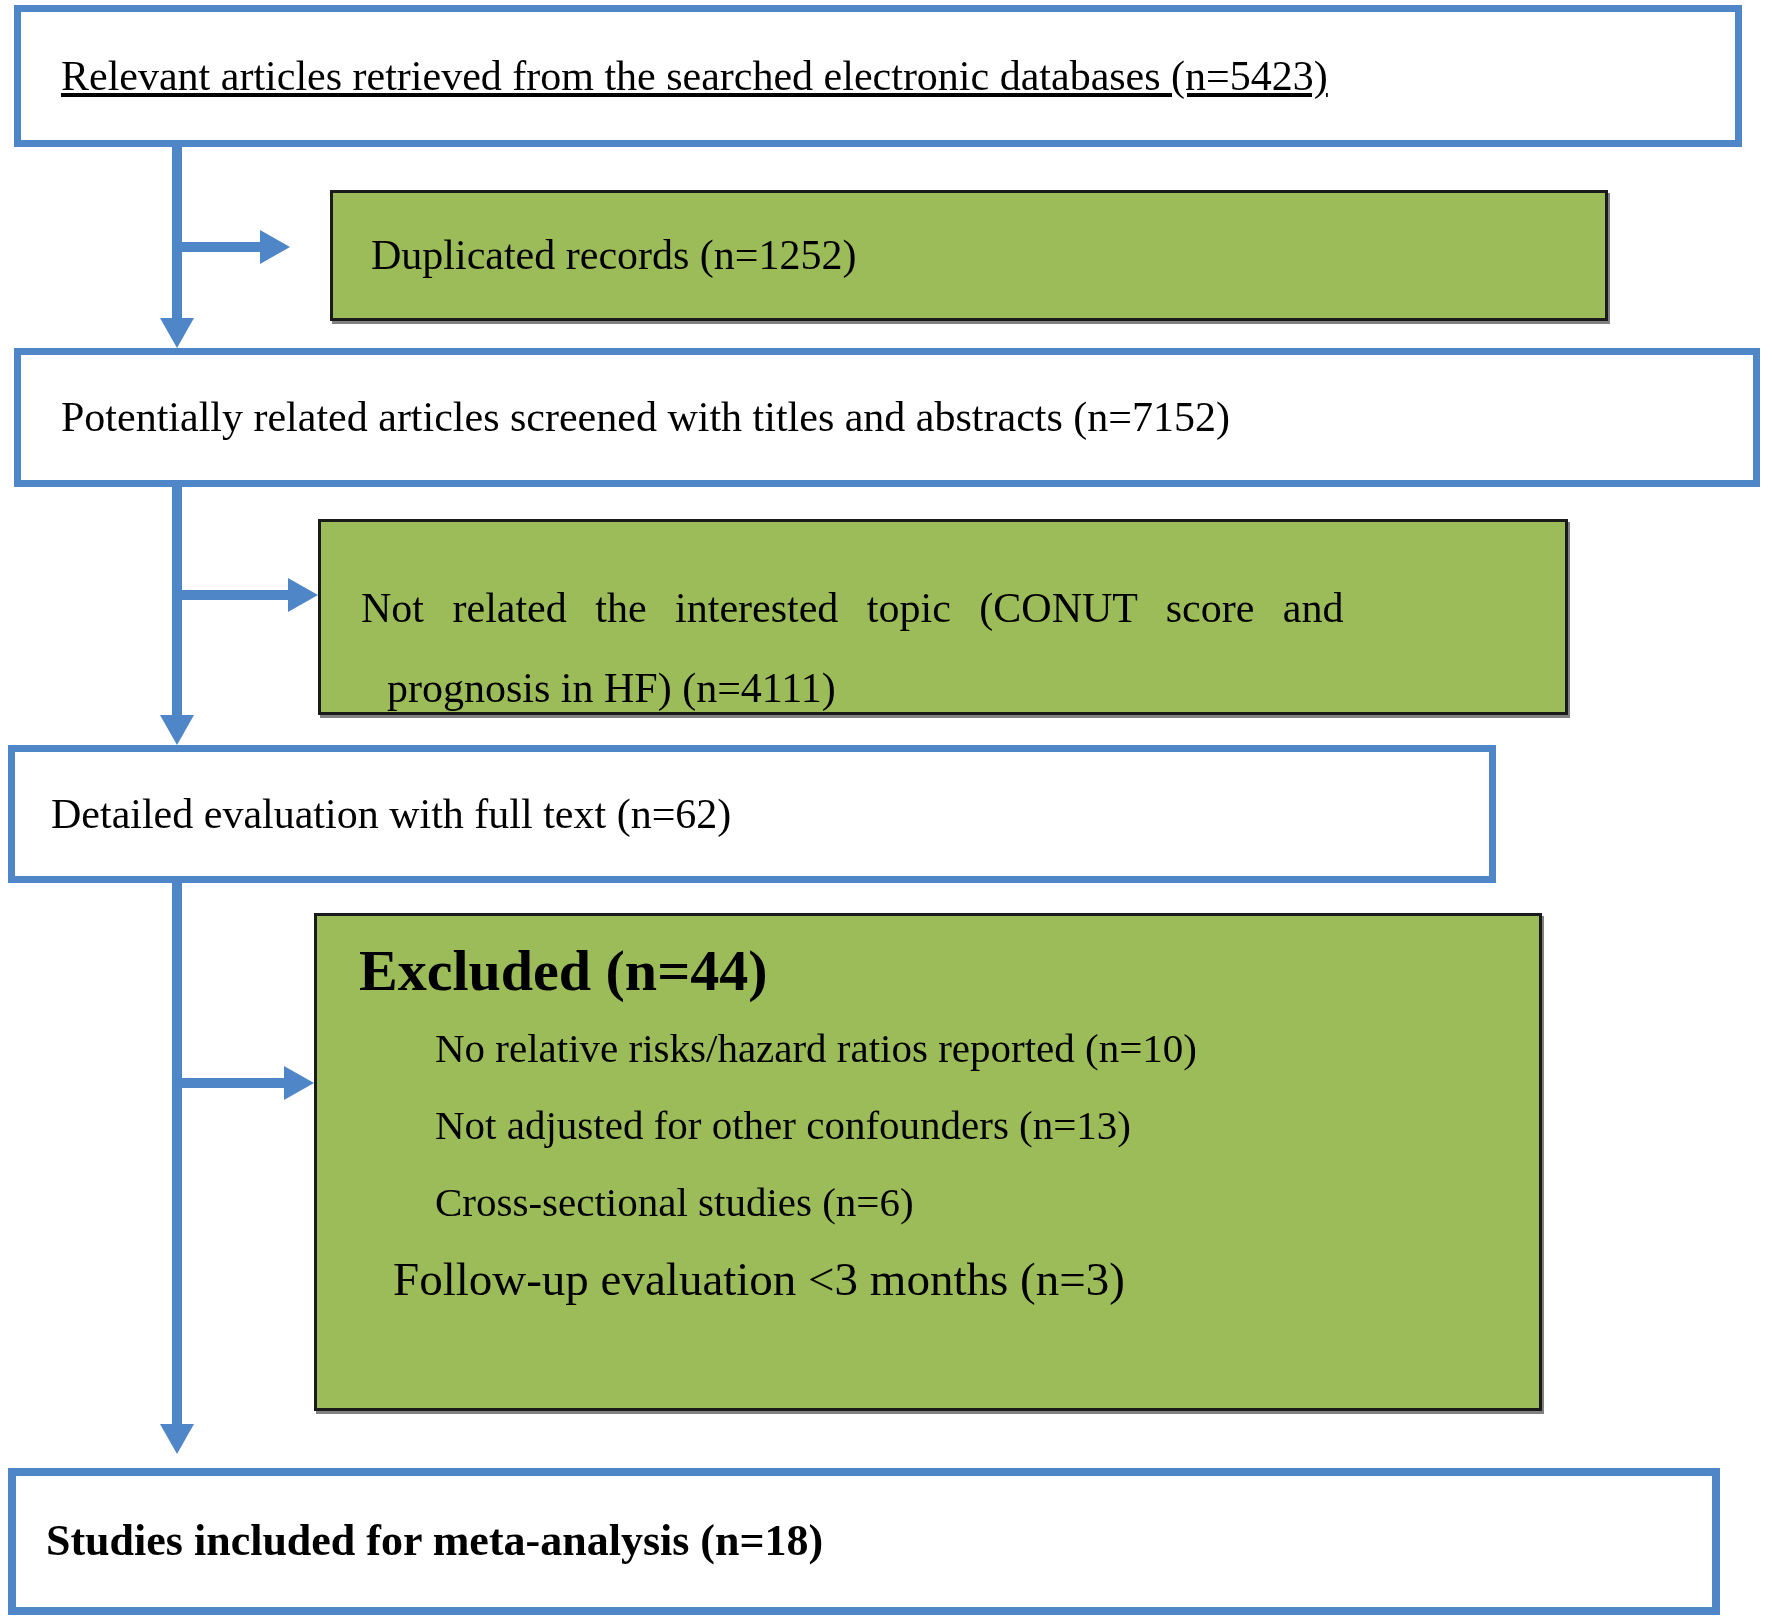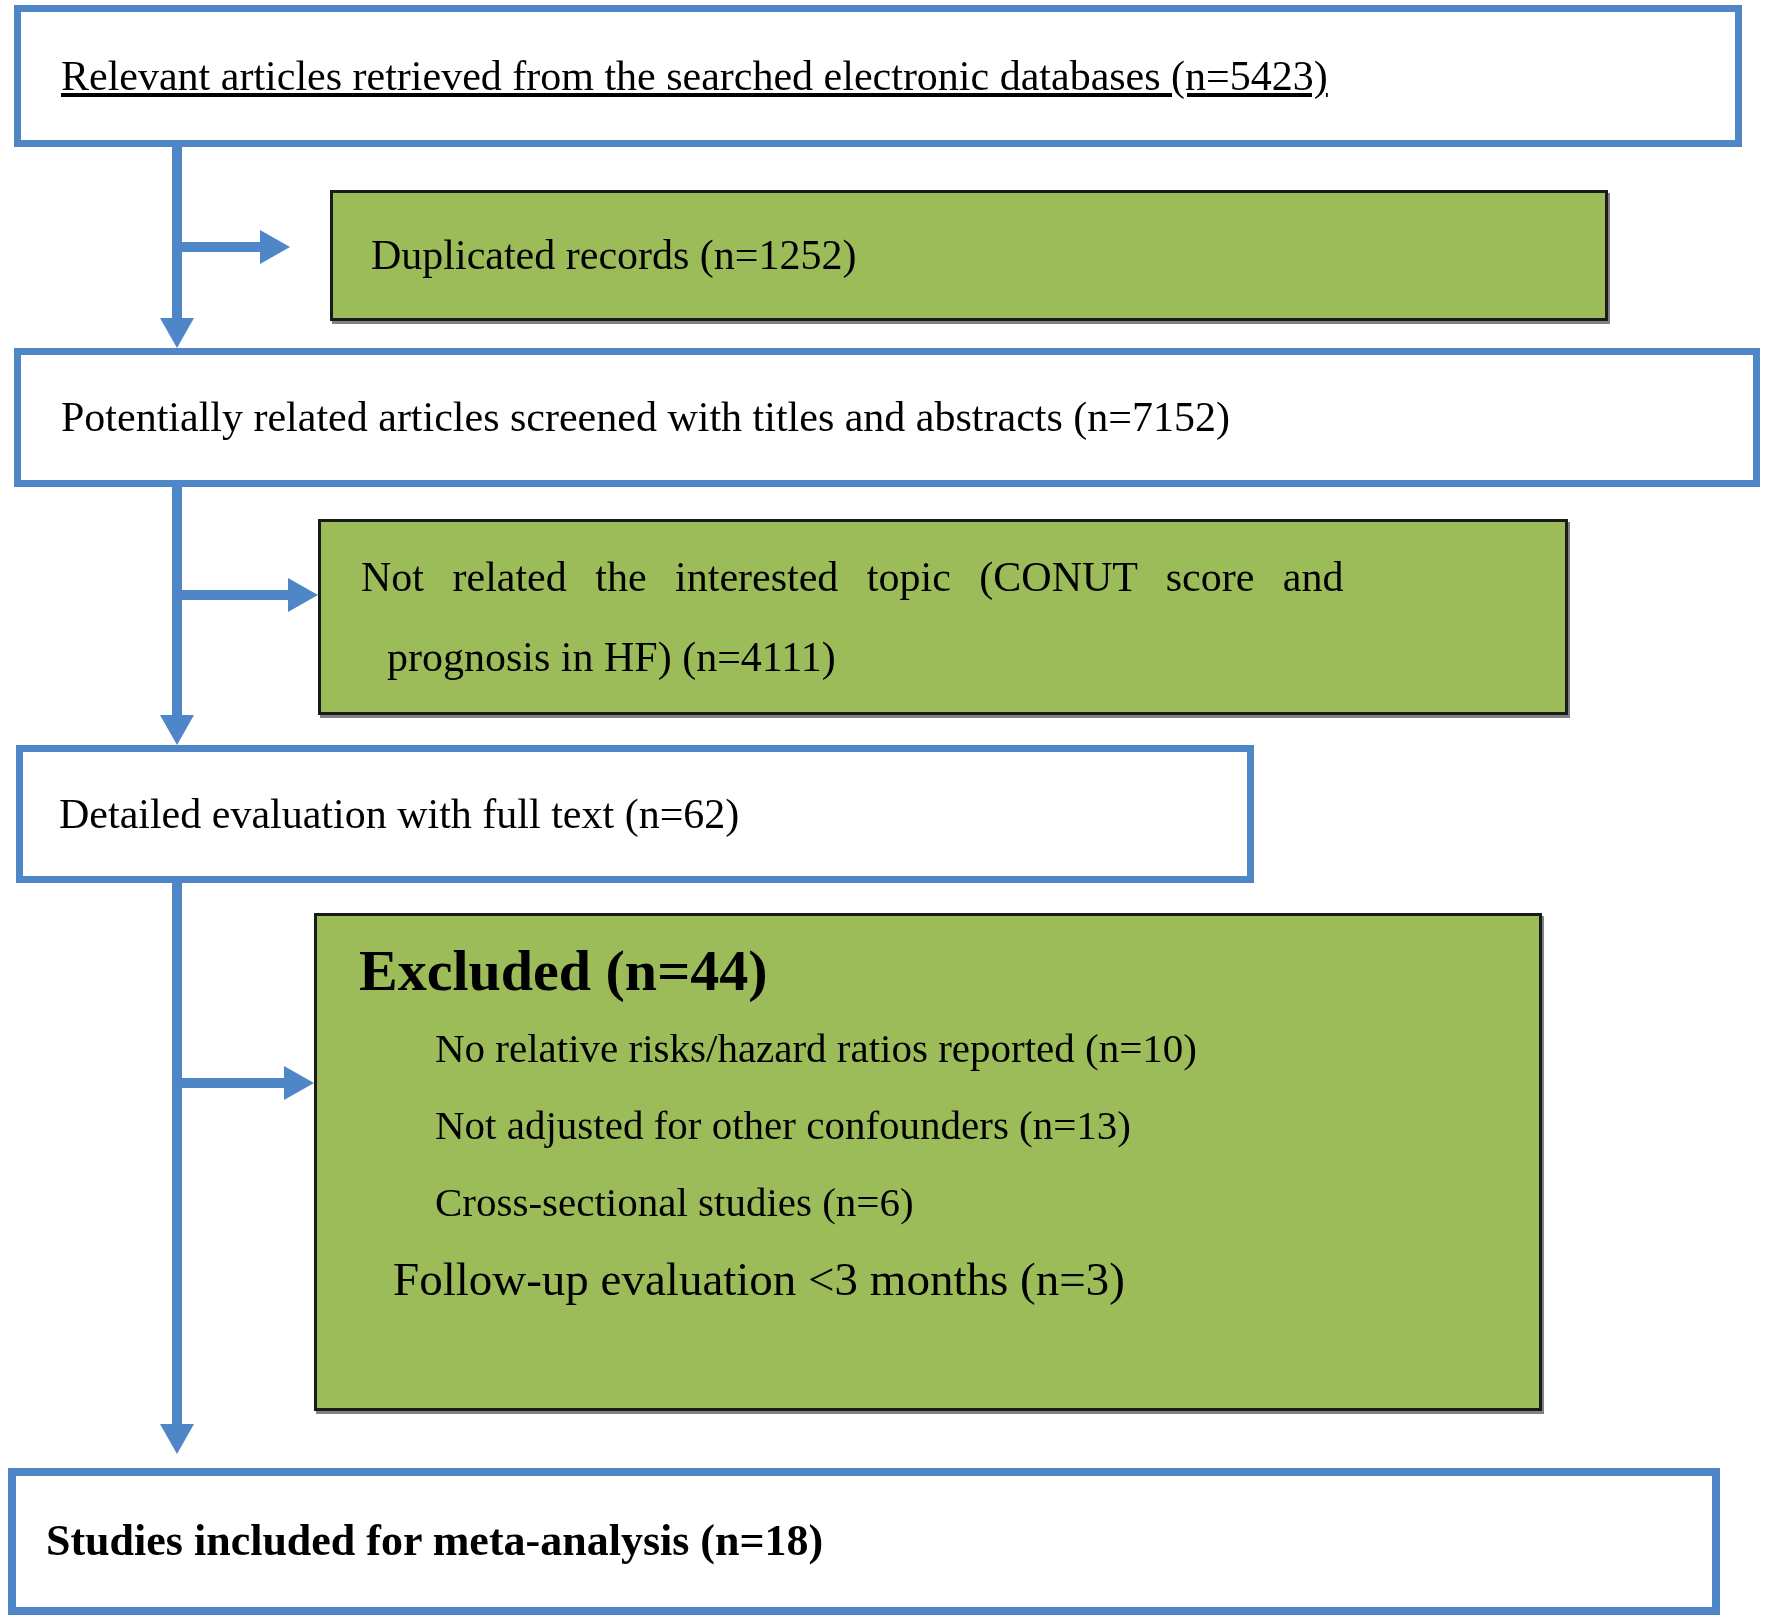--- a/index.html
+++ b/index.html
@@ -42,21 +42,21 @@
     font-size: 42px;
     line-height: 1.15;
     padding-left: 38px;
     white-space: nowrap;
   }
 
   
   .gbox.two-line {
     display: flex;
     flex-direction: column;
-    justify-content: center;
+    justify-content: flex-end;
     gap: 32px;
     padding: 0 40px;
   }
   .gbox.two-line .line1 { font-size: 42px; word-spacing: 18px; white-space: nowrap; }
   .gbox.two-line .line2 { font-size: 42px; padding-left: 26px; white-space: nowrap; }
 
   
   .gbox.list { padding-top: 16px; }
   .excl-row {
     height: 77px;
@@ -114,21 +114,21 @@
   <div class="tri-down" style="left:160px; top:715px;"></div>
 
   <div class="hline" style="left:172px; top:590px; width:116px; height:10px;"></div>
   <div class="tri-right" style="left:288px; top:578px;"></div>
 
   <div class="gbox two-line" style="left:318px; top:519px; width:1250px; height:196px;">
     <div class="line1">Not related the interested topic (CONUT score and</div>
     <div class="line2">prognosis in HF) (n=4111)</div>
   </div>
 
-  <div class="wbox" style="left:16px; top:745px; width:1238px; height:138px;">
+  <div class="wbox" style="left:8px; top:745px; width:1488px; height:138px;">
     <div class="label" style="padding-left:36px;">Detailed evaluation with full text (n=62)</div>
   </div>
 
   <div class="vline" style="left:172px; top:883px; width:10px; height:541px;"></div>
   <div class="tri-down" style="left:160px; top:1424px;"></div>
 
   <div class="hline" style="left:172px; top:1078px; width:112px; height:10px;"></div>
   <div class="tri-right" style="left:284px; top:1066px;"></div>
 
   <div class="gbox list" style="left:314px; top:913px; width:1228px; height:498px;">

